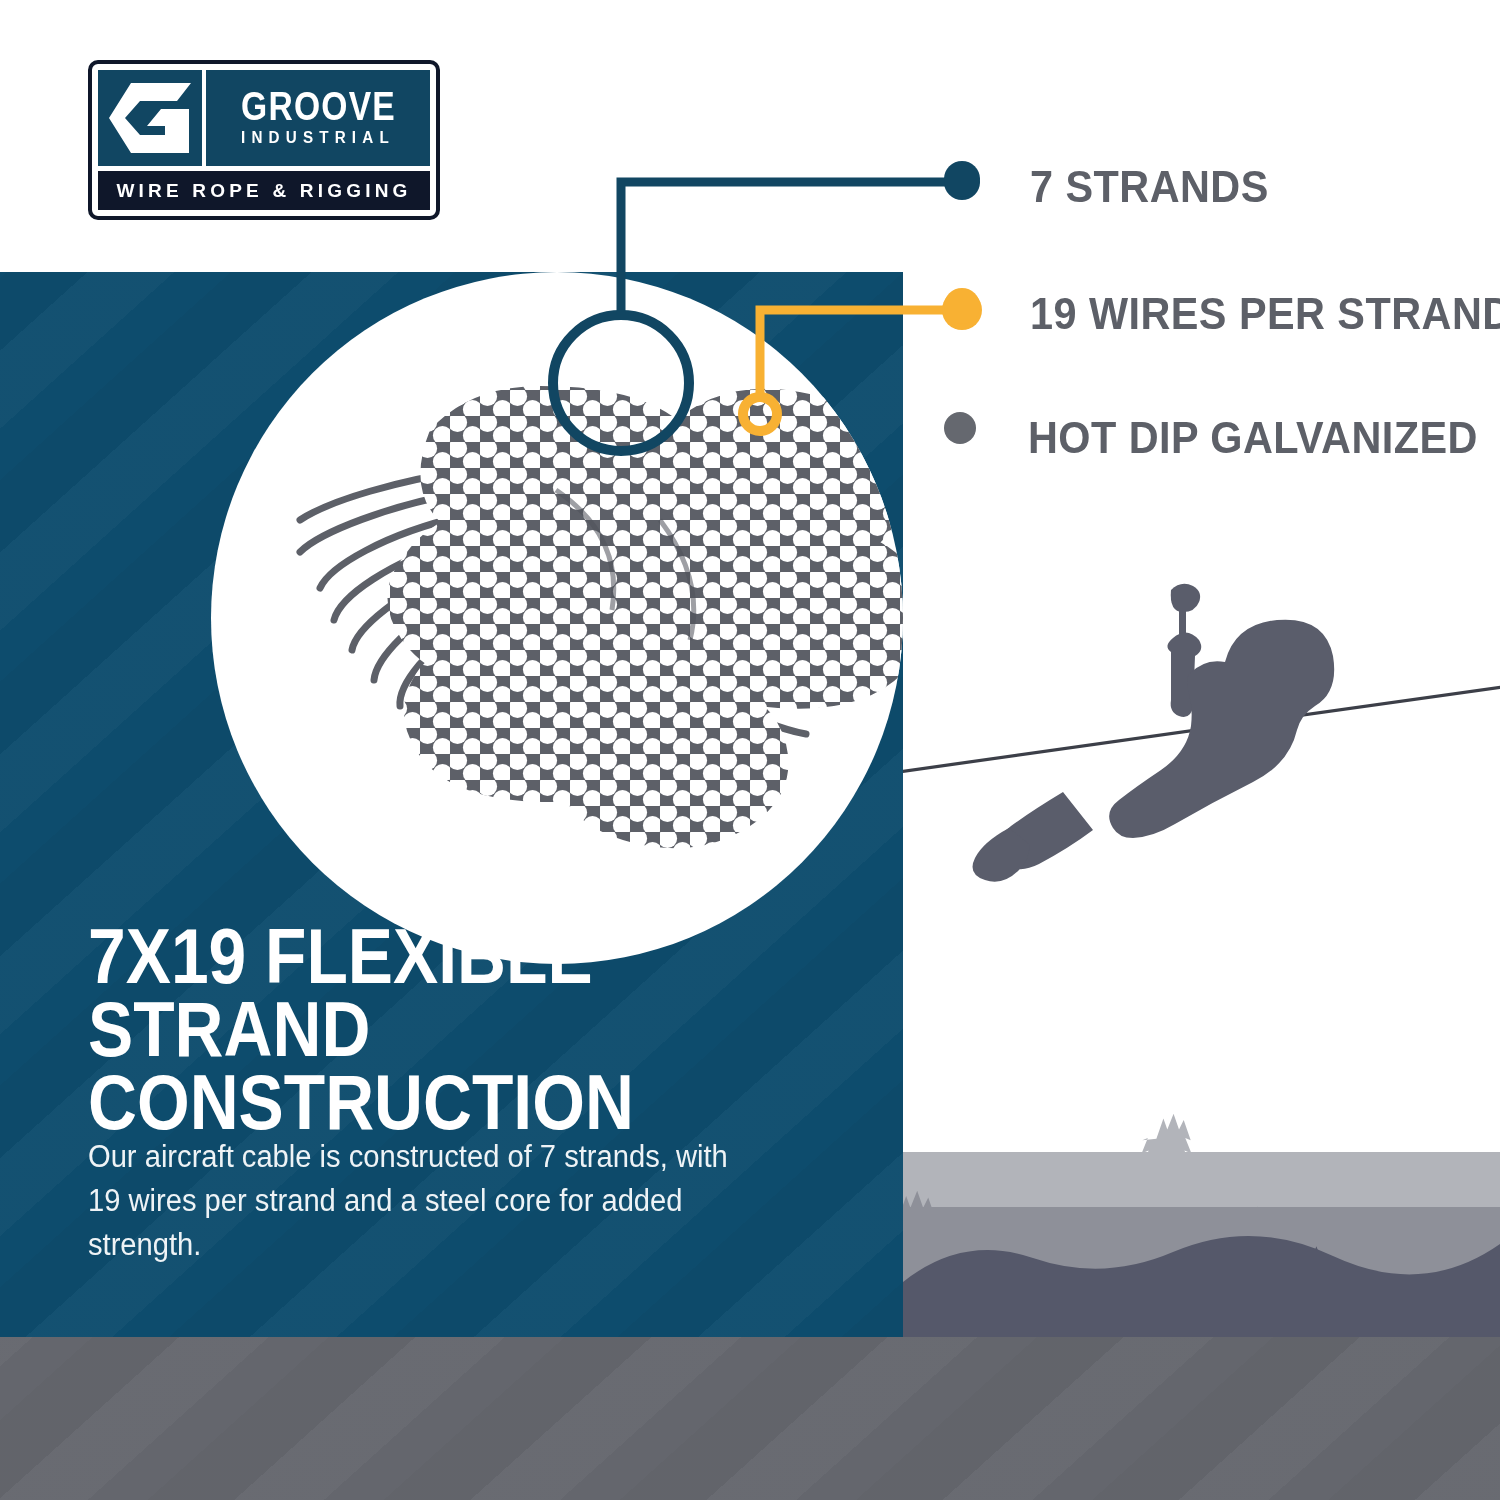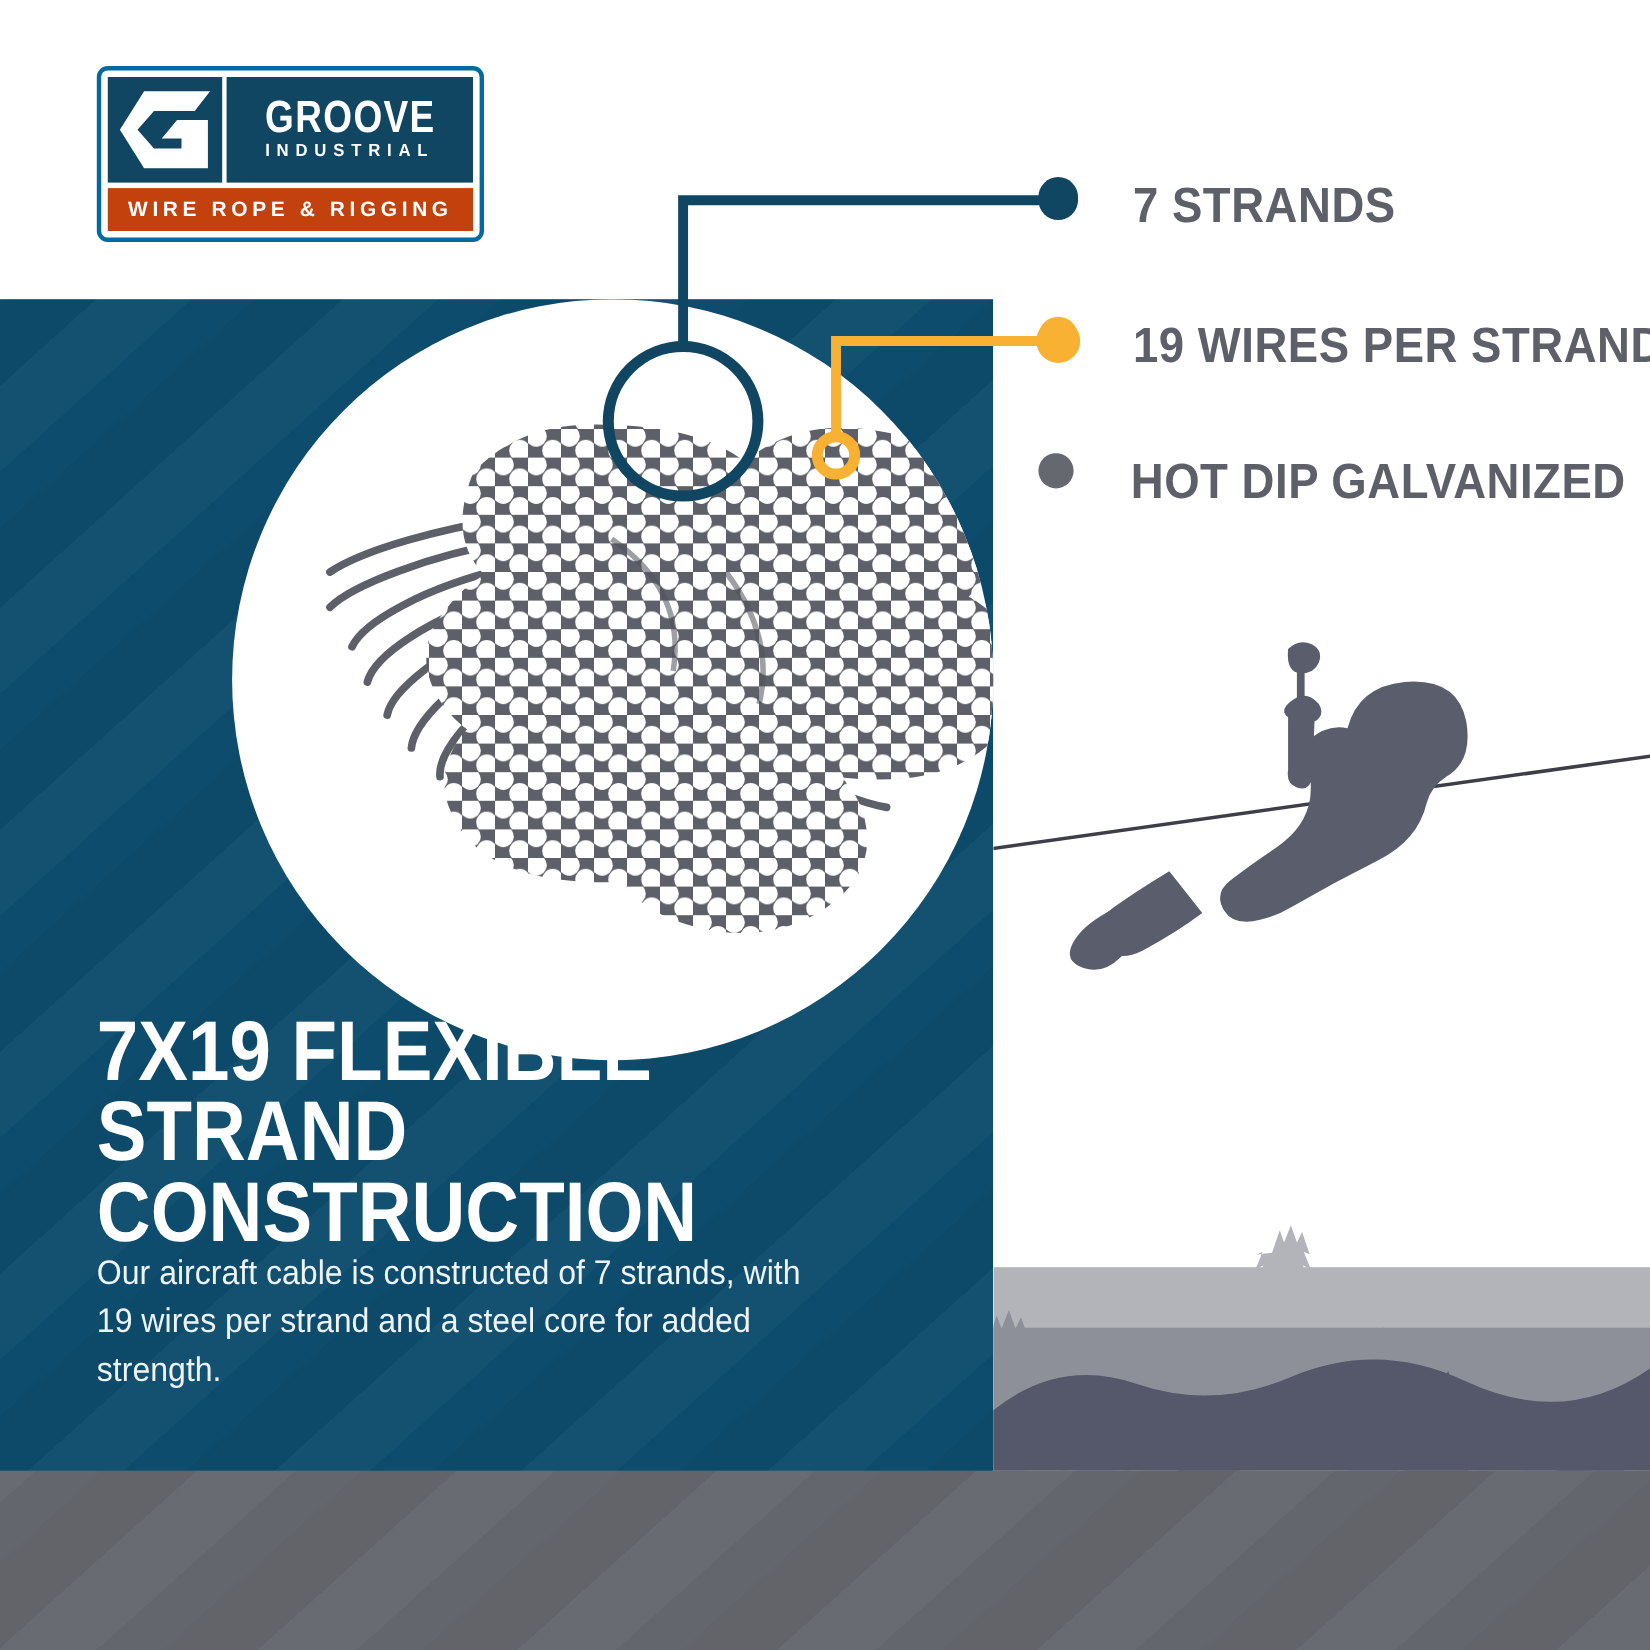--- a/index.html
+++ b/index.html
@@ -9,21 +9,21 @@
     position:relative;
     overflow:hidden;
   }
 
   #stage { position:absolute; inset:0; width:1500px; height:1500px; }
 
   
   .logo-wrap{
     position:absolute; left:88px; top:60px;
     width:352px; height:160px;
-    border:4px solid #0369a1; border-radius:10px;
+    border:4px solid #0f172a; border-radius:10px;
     background:#ffffff; padding:6px;
   }
   .logo-inner{ width:100%; height:100%; display:flex; flex-direction:column; }
   .logo-top{ display:flex; height:96px; gap:4px; }
   .logo-mark{
     width:104px; background:#114662; display:flex;
     align-items:center; justify-content:center;
   }
   .logo-word{
     flex:1; background:#114662; display:flex; flex-direction:column;
@@ -33,21 +33,21 @@
     color:#ffffff; font-size:41px; line-height:0.86; font-weight:700;
     letter-spacing:1.5px; transform:scaleX(0.82); transform-origin:center;
     font-family:"Liberation Sans Narrow","Liberation Sans",sans-serif;
     white-space:nowrap;
   }
   .logo-sub{
     color:#ffffff; font-size:16px; letter-spacing:6.5px; font-weight:700;
     margin-top:5px; white-space:nowrap; transform:scaleX(0.95);
   }
   .logo-bottom{
-    margin-top:5px; flex:1; background:#c2410c;
+    margin-top:5px; flex:1; background:#0f172a;
     display:flex; align-items:center; justify-content:center;
   }
   .logo-tag{
     color:#ffffff; font-size:19px; font-weight:700; letter-spacing:4.2px;
     white-space:nowrap;
   }
 
   
   .teal-panel{
     position:absolute; left:0; top:272px; width:903px; height:1066px;

